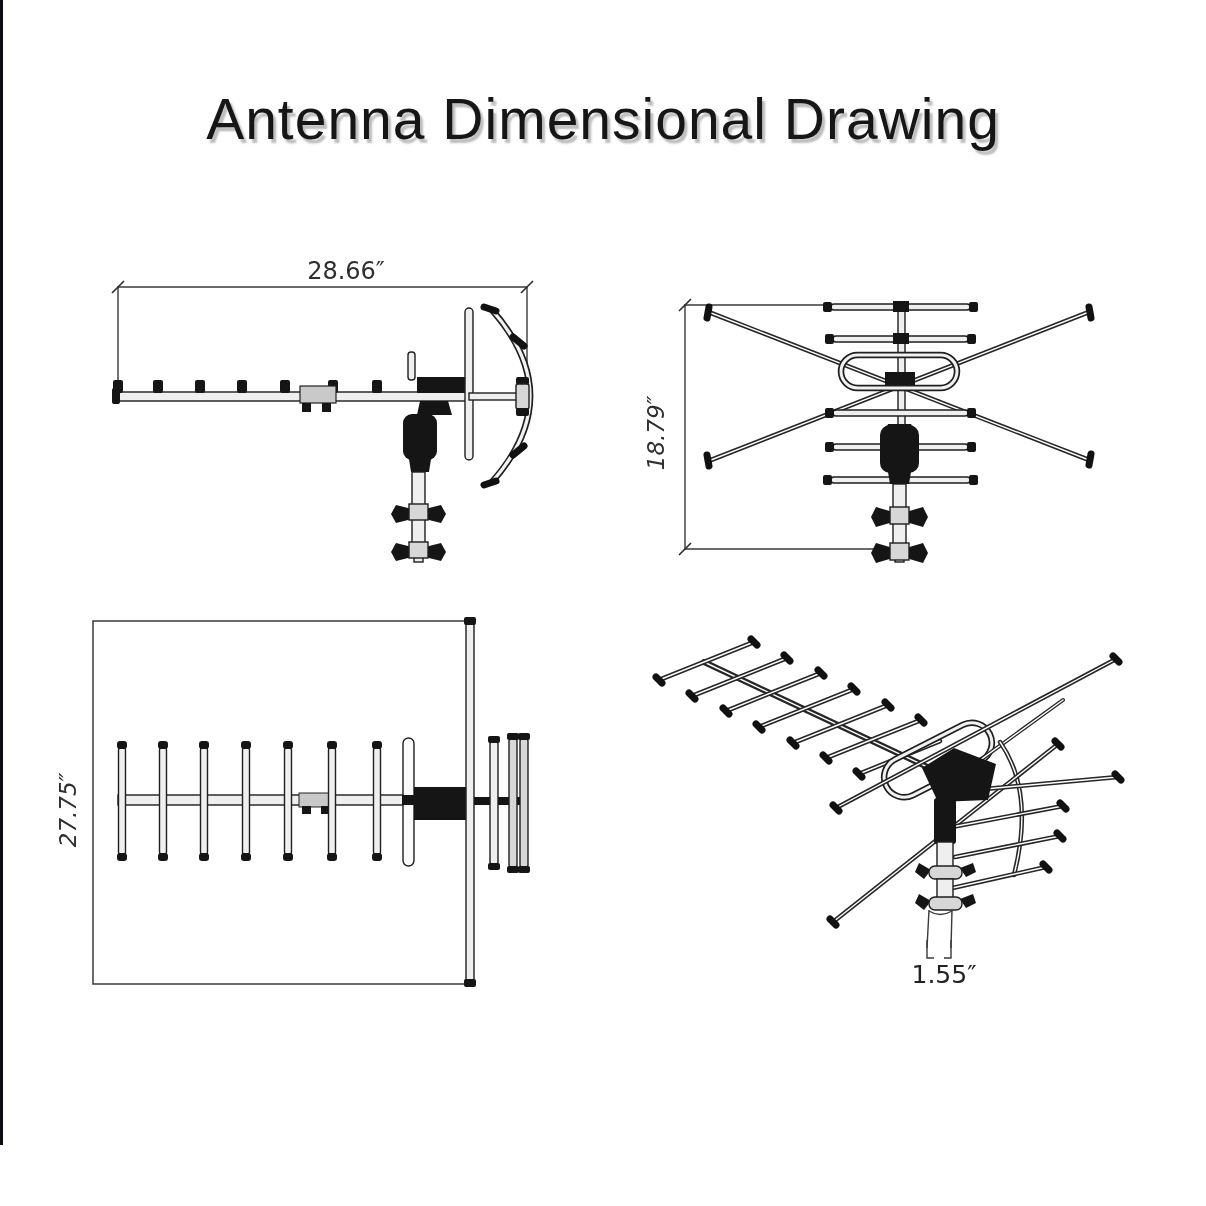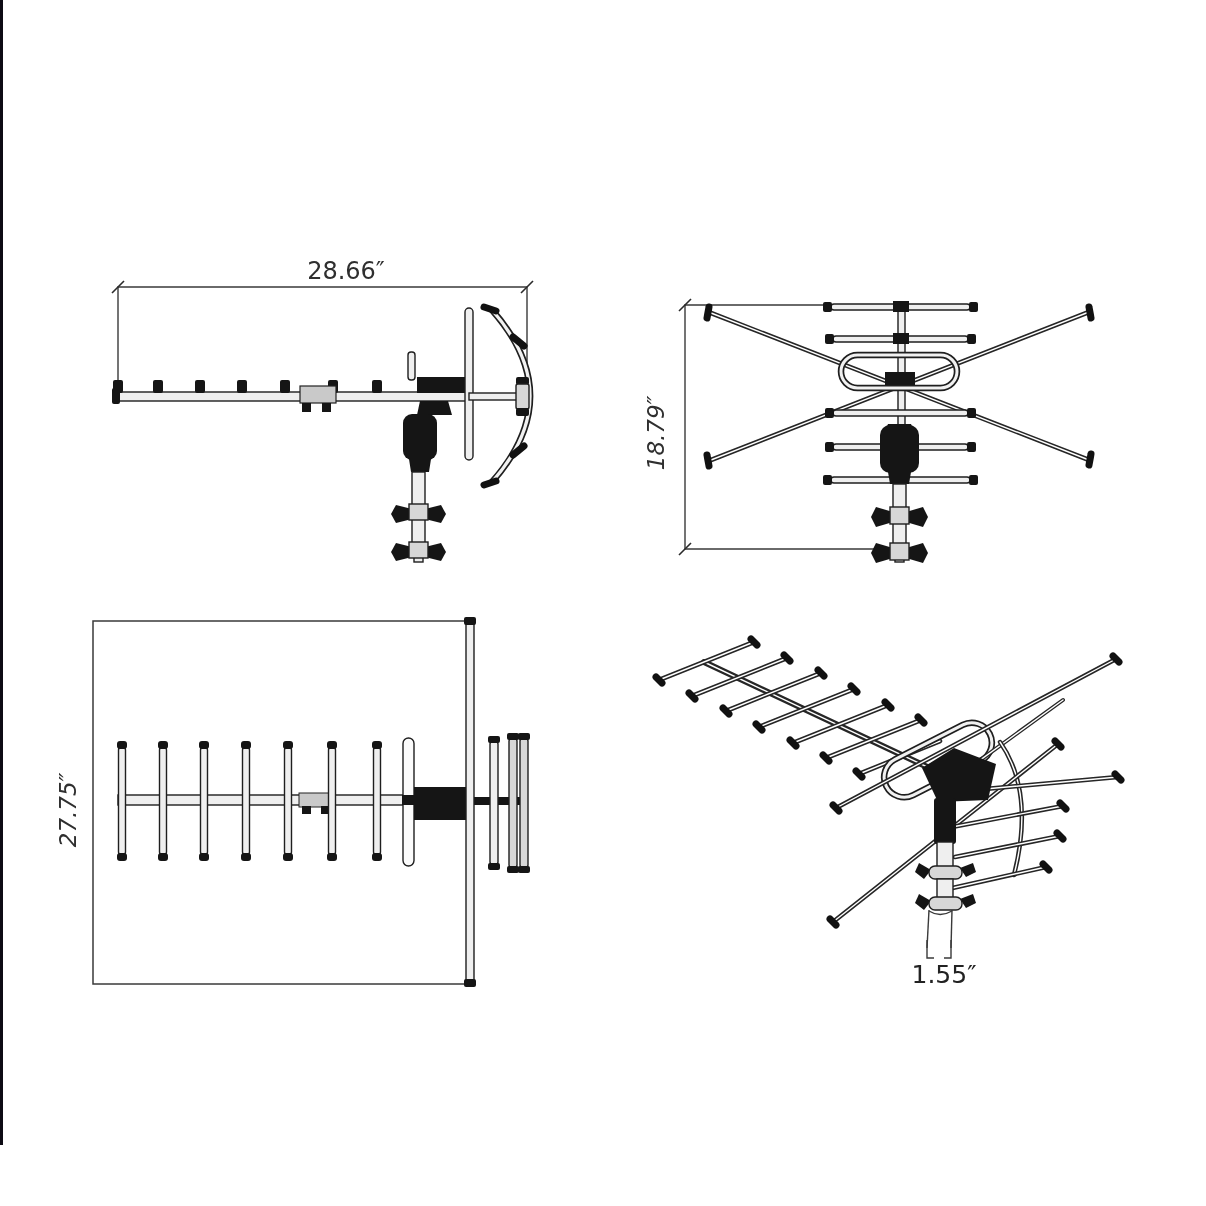--- a/index.html
+++ b/index.html
@@ -26,20 +26,21 @@
   .dim{font-family:"DejaVu Sans", sans-serif;font-size:24px;fill:#2f2f2f;}
   .dim-i{font-family:"DejaVu Sans", sans-serif;font-size:23px;font-style:italic;fill:#2f2f2f;}
   .dim-b{font-family:"DejaVu Sans", sans-serif;font-size:25px;fill:#222222;}
 </style>
 </head>
 <body>
 
 <div class="page">
   <div class="edge-artifact"></div>
 
+  <h1 class="title">Antenna Dimensional Drawing</h1>
 
   <svg width="1206" height="1206" viewBox="0 0 1206 1206">
 
     <g>
       <g>
         <path class="ln" d="M118,390 L118,287 L527,287 L527,385"></path>
         <line class="tick" x1="112" y1="293" x2="124" y2="281"></line>
         <line class="tick" x1="521" y1="293" x2="533" y2="281"></line>
         <text class="dim" x="346" y="279" text-anchor="middle">28.66″</text>
       </g>

